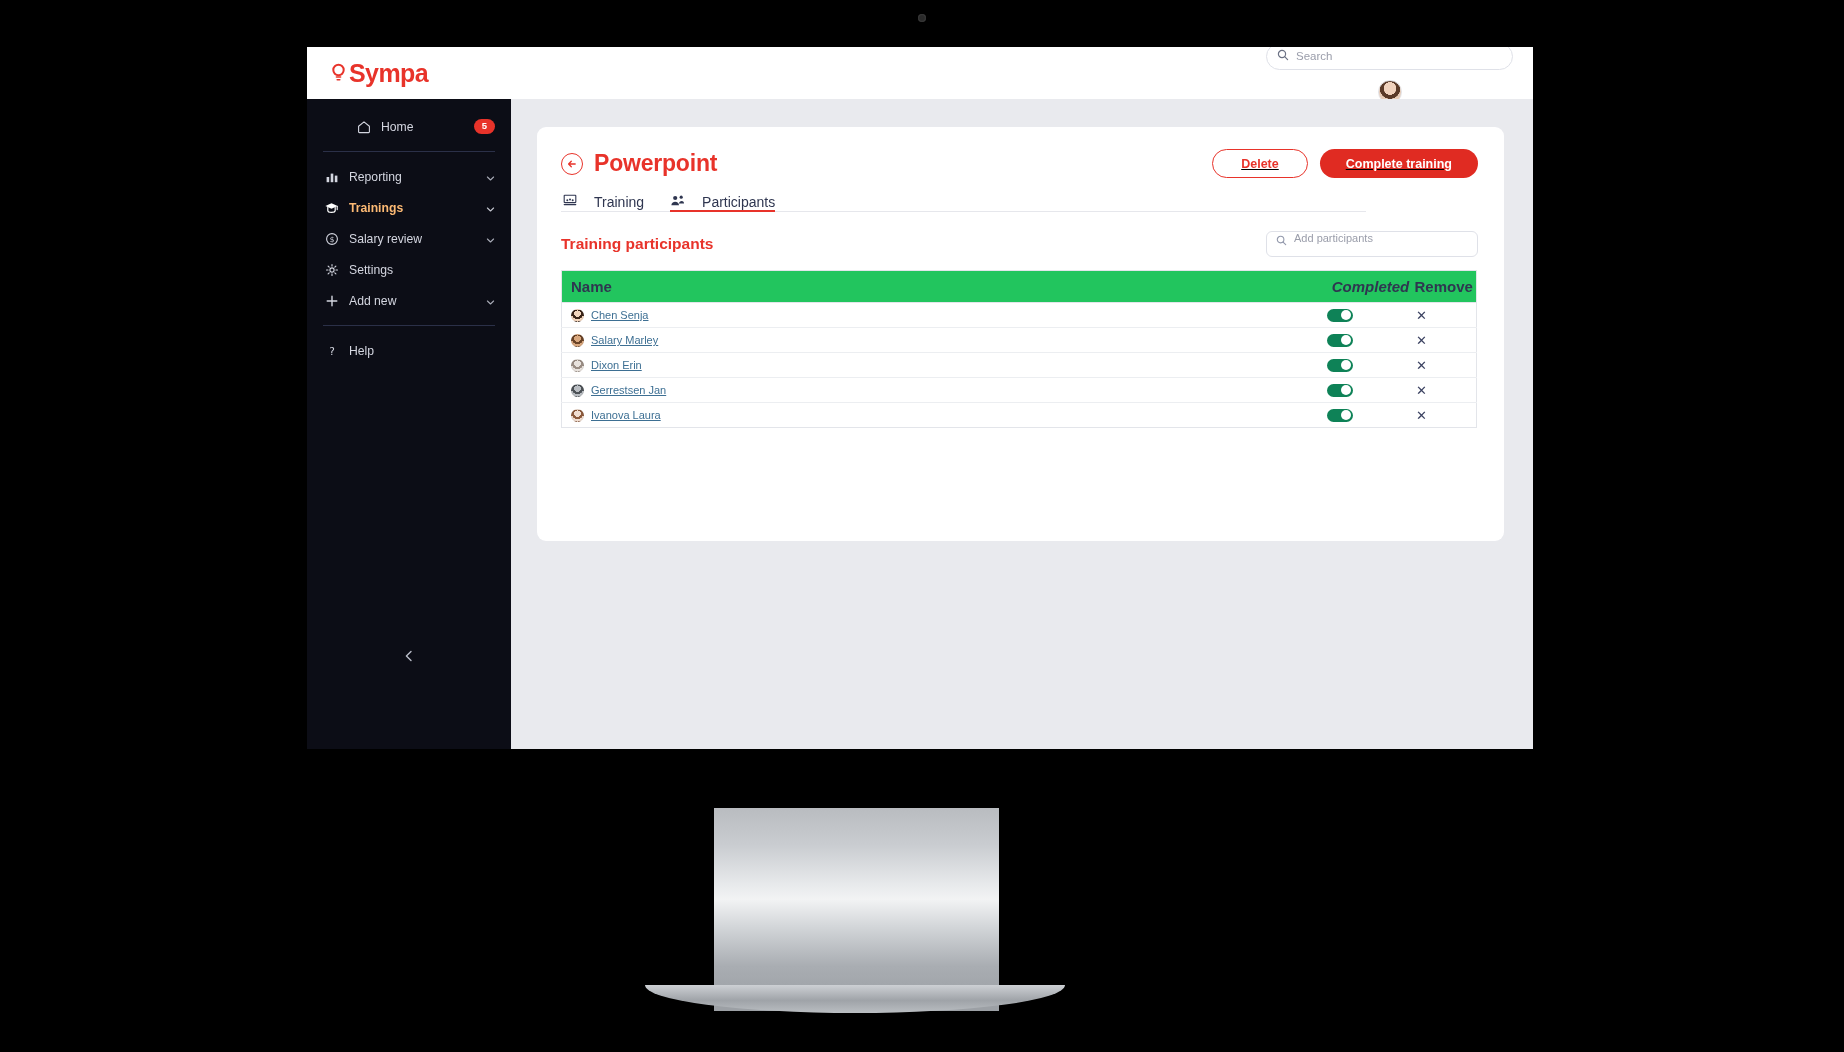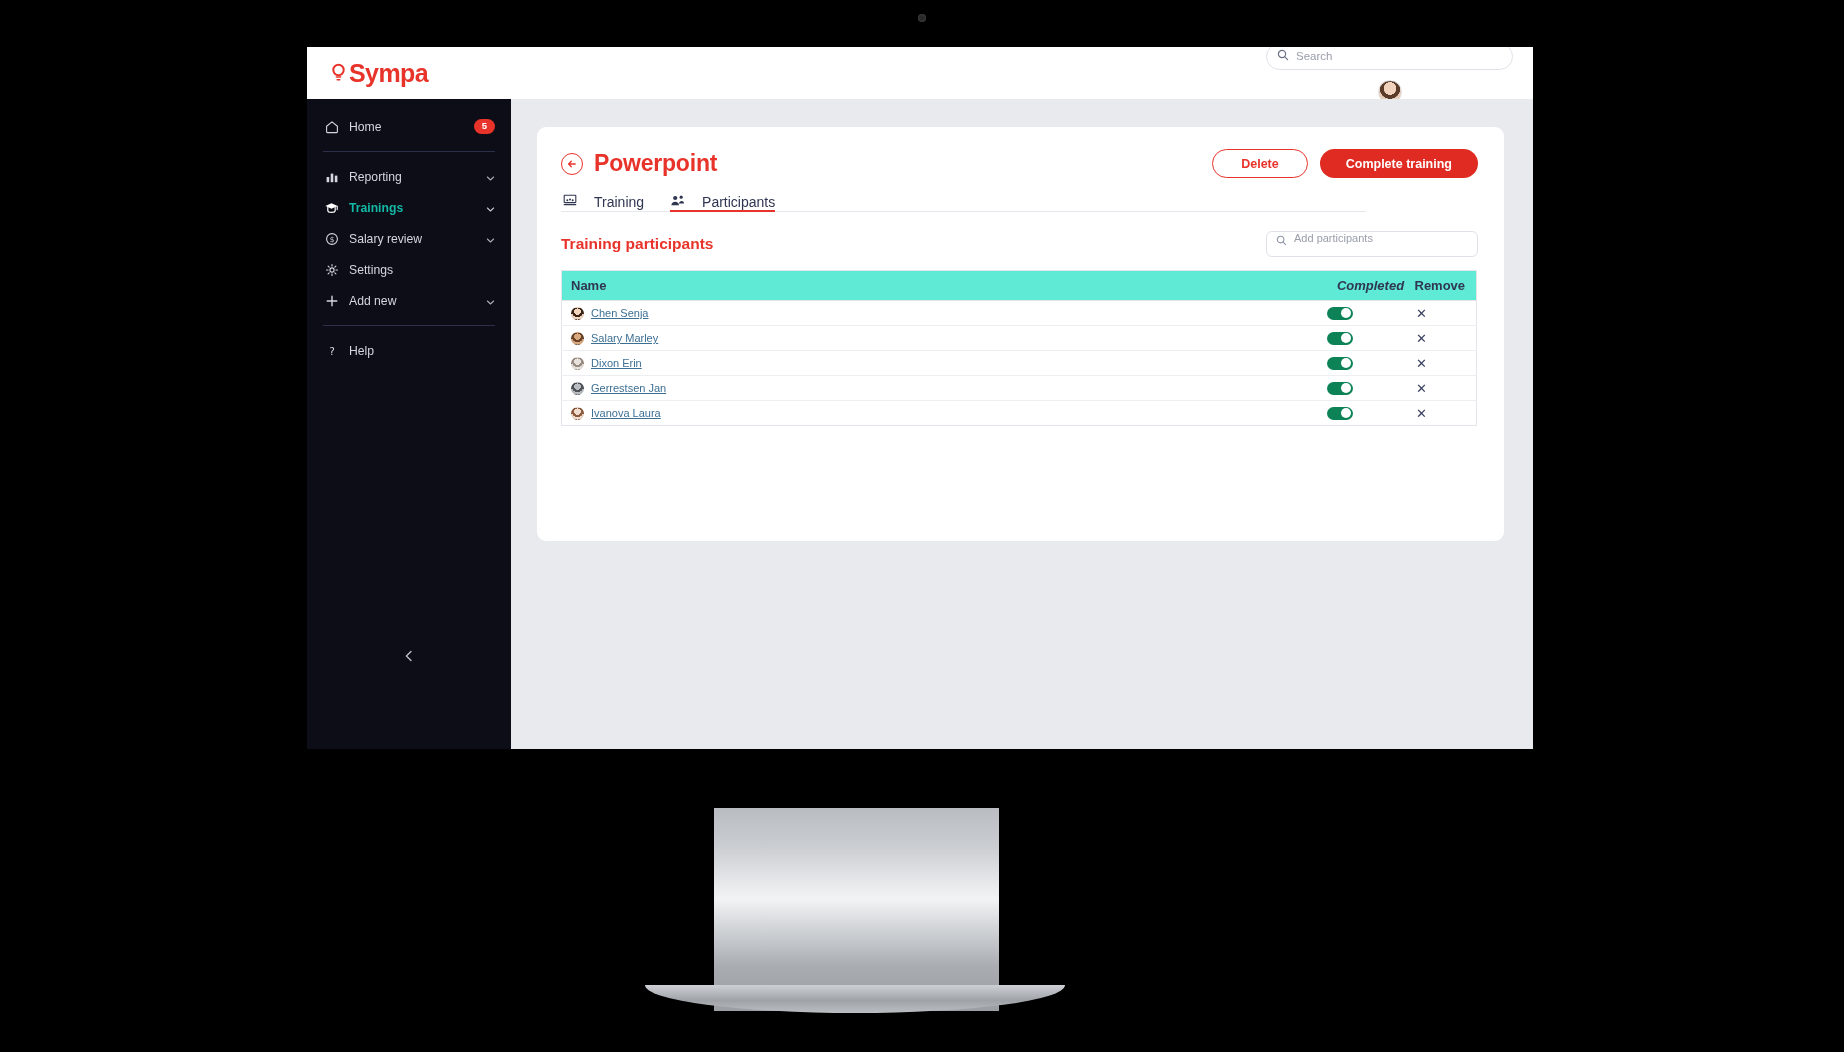--- a/index.html
+++ b/index.html
@@ -66,30 +66,30 @@
 
   
   .sidebar {
     position: absolute; left: 0; top: 52px; width: 204px; height: 650px;
     background: #0c0d16; color: #d7d9e2;
   }
   .nav-item {
     display: flex; align-items: center; height: 31px; padding: 0 16px 0 17px;
     font-size: 12.2px; color: #d4d6e0; cursor: pointer; gap: 10px;
   }
-  .nav-item.active { font-weight: 700; color: #14b8a6; }
+  .nav-item.active { font-weight: 700; color: #fdba74; }
   .nav-icon { width: 15px; height: 15px; flex: 0 0 15px; display: flex; align-items: center; justify-content: center; }
   .nav-label { flex: 1 1 auto; white-space: nowrap; }
   .badge {
     background: #e8332a; color: #fff; font-size: 9.5px; font-weight: 600;
     border-radius: 9px; padding: 2px 8px; line-height: 1.1;
   }
   .chev { width: 9px; height: 9px; opacity: .85; }
   .nav-sep { height: 1px; background: #2b3048; margin: 9px 16px; }
-  .group-1 { padding-top: 12px; }
+  .group-1 { padding-top: 12px; padding-left: 32px; }
   .collapse-btn {
     position: absolute; left: 0; bottom: 82px; width: 204px;
     display: flex; justify-content: center; cursor: pointer;
   }
 
   
   .content-area {
     position: absolute; left: 204px; top: 52px; width: 1022px; height: 561px;
     background: #e9eaee;
   }
@@ -100,21 +100,21 @@
   .card-head {
     display: flex; align-items: center; padding: 22px 26px 0 24px;
   }
   .back-circle {
     width: 22px; height: 22px; border-radius: 50%; border: 1.6px solid #e8332a;
     display: flex; align-items: center; justify-content: center; margin-right: 11px; cursor: pointer;
   }
   .page-title {
     color: #e8332a; font-size: 23px; font-weight: 700; letter-spacing: -0.2px;
   }
-  .head-actions { margin-left: auto; display: flex; gap: 12px; align-items: flex-end; }
+  .head-actions { margin-left: auto; display: flex; gap: 12px; align-items: flex-end; text-decoration: underline; }
   .btn-outline {
     border: 1.4px solid #e8332a; color: #e8332a; background: #fff;
     border-radius: 17px; height: 29px; padding: 0 28px;
     font-size: 12.5px; font-weight: 700; cursor: pointer;
     font-family: "Liberation Sans", sans-serif;
   }
   .btn-filled {
     border: none; background: #e02b22; color: #fff;
     border-radius: 17px; height: 29px; padding: 0 26px;
     font-size: 12.5px; font-weight: 700; cursor: pointer;
@@ -139,21 +139,21 @@
     border: 1px solid #dfe1e8; border-radius: 6px; background: #fff;
     display: flex; align-items: flex-start; padding: 0 9px; gap: 7px;
   }
   .add-box .ph { color: #9a9daa; font-size: 11px; }
 
   table.participants {
     margin: 13px 26px 0 24px; width: 916px; border-collapse: collapse;
     border: 1px solid #e3e5ea; table-layout: fixed;
   }
   table.participants th {
-    background: #5eead4; color: #2f3650; font-size: 13px; font-weight: 700;
+    background: #22c55e; color: #2f3650; font-size: 15px; font-weight: 700;
     text-align: left; padding: 7px 0 7px 9px; border-bottom: 1px solid #e3e5ea;
   }
   table.participants th.c-completed { width: 88px; text-align: center; padding-left: 0; font-style: italic; }
   table.participants th.c-remove { width: 62px; text-align: left; padding-left: 0; }
   table.participants td {
     padding: 0; height: 25px; border-bottom: 1px solid #eceef1; font-size: 11px;
   }
   table.participants tr:last-child td { border-bottom: none; }
   .name-cell { display: flex; align-items: center; gap: 7px; padding-left: 9px; }
   .row-avatar {

